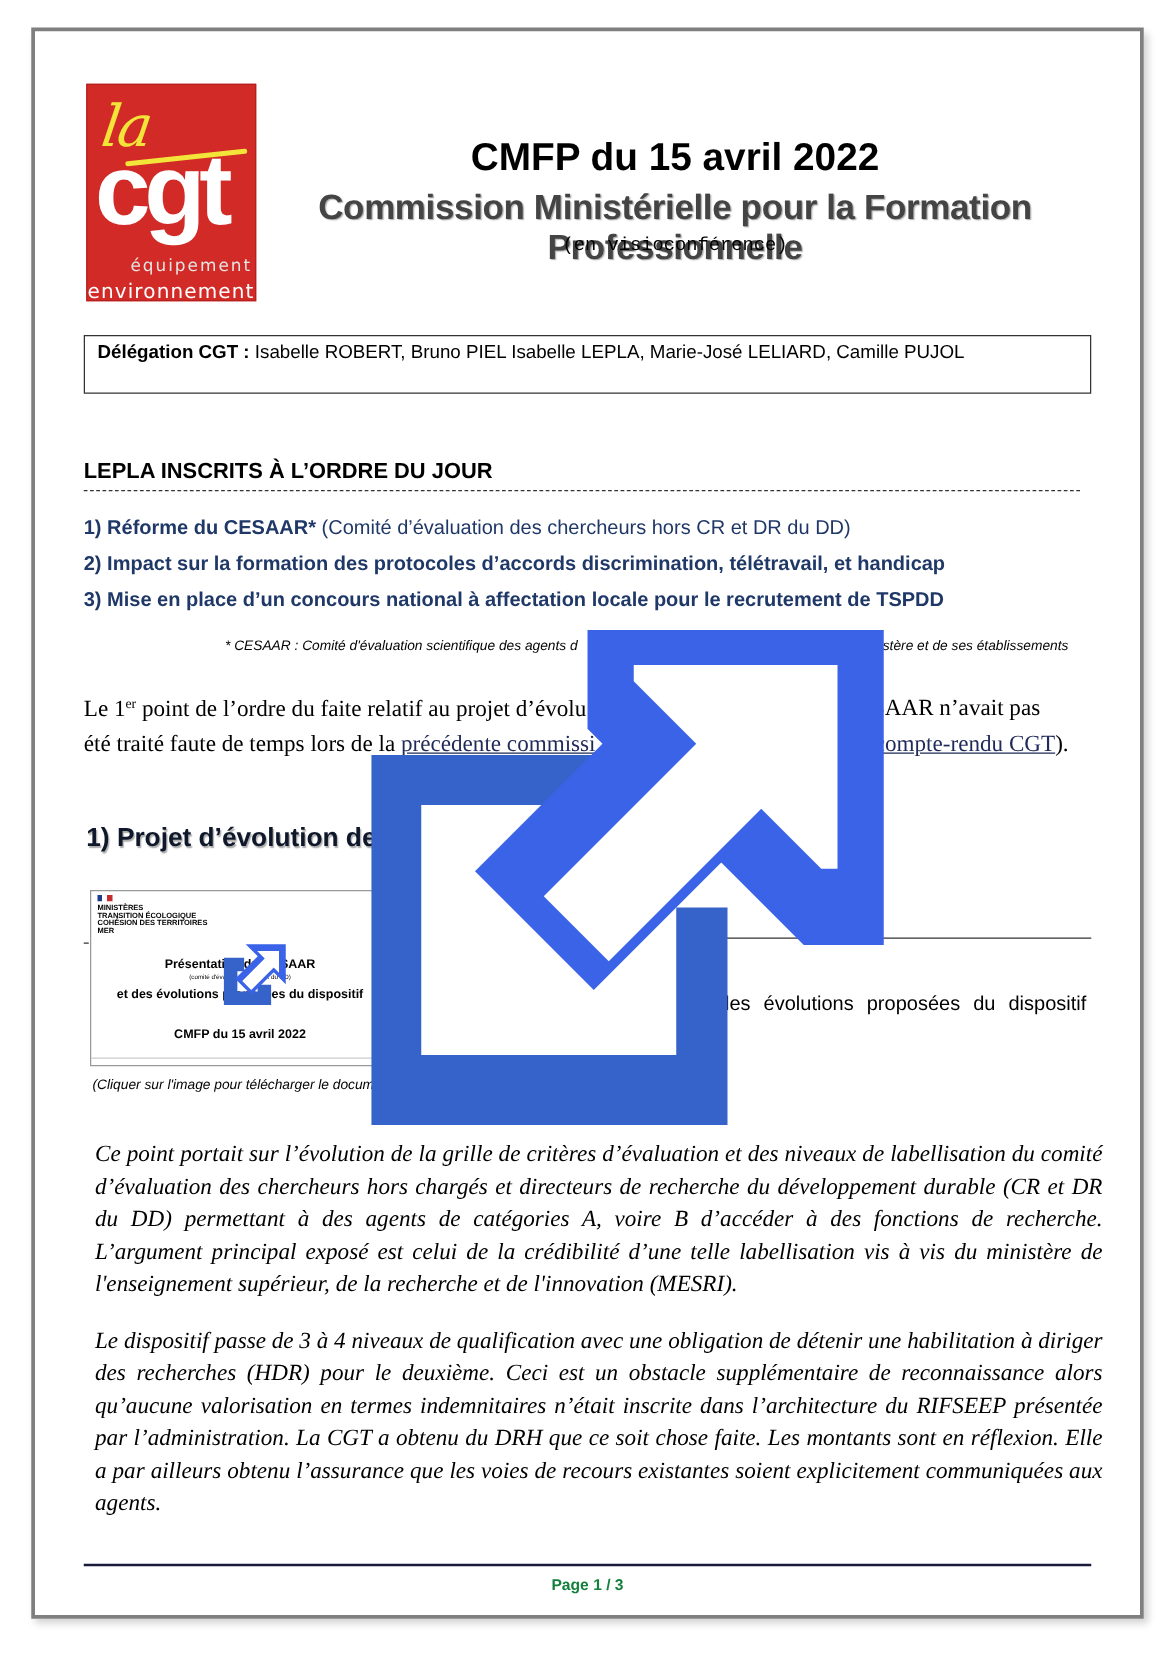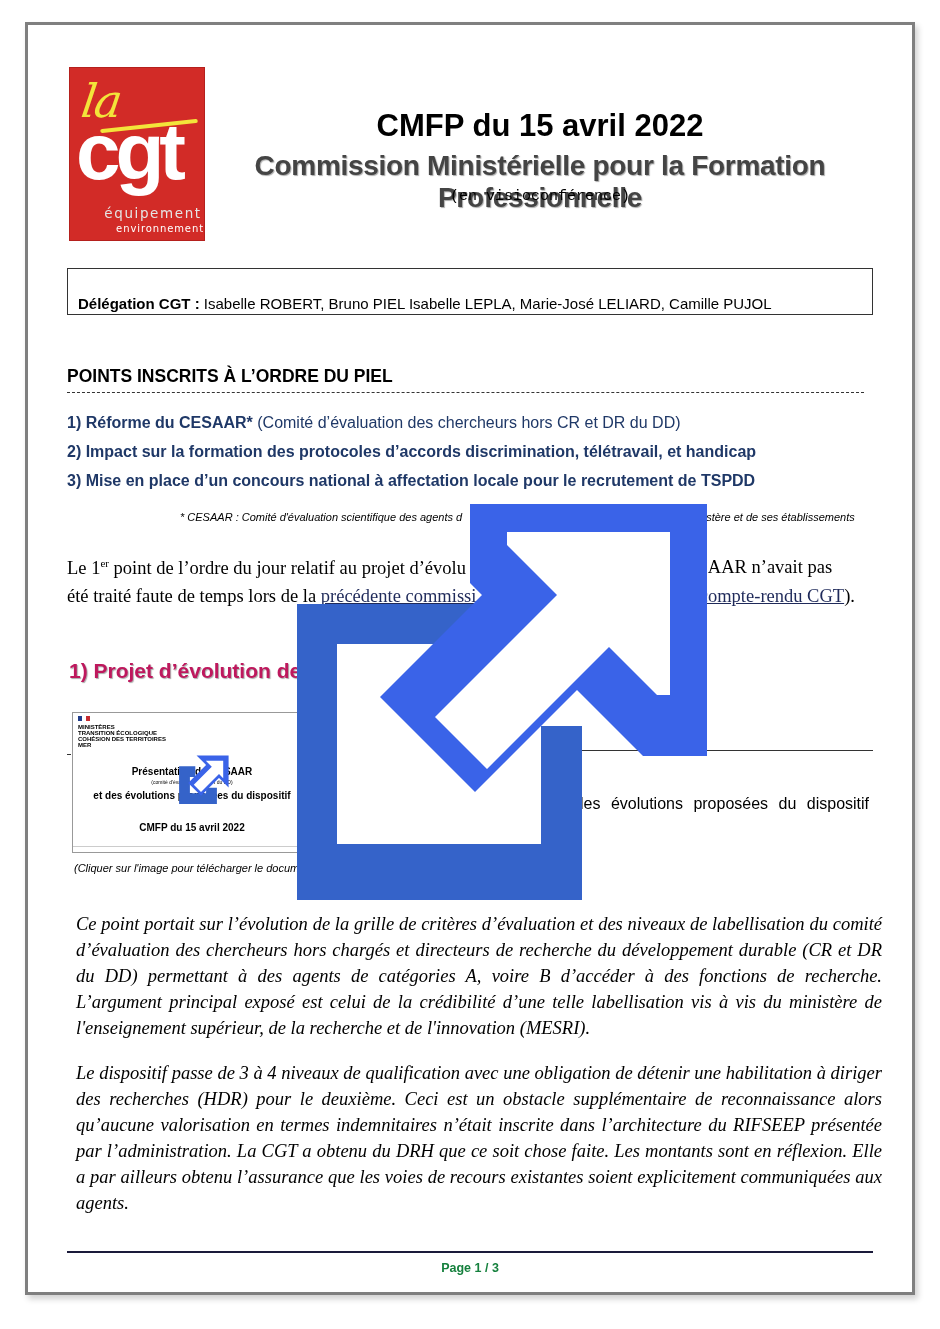--- a/index.html
+++ b/index.html
@@ -6,44 +6,44 @@
   body { width:940px; height:1329px; position:relative; overflow:hidden; font-family:"Liberation Sans", sans-serif; color:#000; }
   .page { position:absolute; left:25px; top:22px; width:890px; height:1273px; border:3px solid #7f7f7f; box-sizing:border-box; background:#fff; box-shadow:3px 4px 6px rgba(0,0,0,0.18); }
   .abs { position:absolute; }
 
   
   .logo { left:69px; top:67px; width:136px; height:174px; background:#d22b27; border:1px solid #b5201d; box-sizing:border-box; overflow:hidden; }
   .logo .la { position:absolute; left:12px; top:6px; font-family:"DejaVu Serif", serif; font-style:italic; font-size:46px; color:#f3e43a; letter-spacing:-2px; transform:skewX(-8deg); }
   .logo .swoosh { position:absolute; left:30px; top:56px; width:98px; height:4px; background:#f3e43a; border-radius:3px; transform:rotate(-6deg); }
   .logo .cgt { position:absolute; left:6px; top:44px; font-family:"Liberation Sans", sans-serif; font-weight:bold; font-size:80px; color:#fff; letter-spacing:-5px; line-height:1; }
   .logo .l1 { position:absolute; left:16px; width:100%; top:137px; text-align:center; font-family:"DejaVu Sans", sans-serif; font-size:13.5px; color:#e5e5e5; letter-spacing:1.6px; }
-  .logo .l2 { position:absolute; left:0; width:100%; top:155px; text-align:right; font-family:"DejaVu Sans", sans-serif; font-size:10px; color:#fff; letter-spacing:0.9px; }
+  .logo .l2 { position:absolute; left:0; width:100%; top:155px; text-align:left; font-family:"DejaVu Sans", sans-serif; font-size:16px; color:#fff; letter-spacing:0.9px; }
 
   .title { left:240px; top:108px; width:600px; text-align:center; font-weight:bold; font-size:31px; }
   .subtitle { left:220px; top:150px; width:640px; text-align:center; font-weight:bold; font-size:28px; color:#444; text-shadow:1px 1px 1px #aaa; letter-spacing:-0.3px; }
   .visio { left:240px; top:188px; width:600px; text-align:center; font-size:15px;font-family:Liberation Mono, monospace; }
 
-  .deleg { left:67px; top:268px; width:806px; height:47px; border:1px solid #333; box-sizing:border-box; padding:26px 0 0 10px; font-size:15px; }
+  .deleg { left:67px; top:268px; width:806px; height:47px; border:1px solid #333; box-sizing:border-box; padding:4px 0 0 10px; font-size:15px; }
   .deleg b { font-weight:bold; }
 
   .odj-title { left:67px; top:366px; font-weight:bold; font-size:17.5px; }
   .dash { left:67px; top:392px; width:797px; border-top:1px dashed #333; }
   .item { left:67px; font-size:16px; color:#1f3867; }
   .item b { font-weight:bold;text-align:right; }
   .item .norm { font-weight:normal; color:#1f3867; }
   .foot-note { left:180px; top:511px; font-size:11px; font-style:italic; }
 
   .serif { font-family:"Liberation Serif", serif; font-size:18.5px; }
   .p1a { left:67px; top:557px; }
   .p1b { left:67px; top:586px; }
   .u { text-decoration:underline; color:#1f2a5a; }
   .p1c { left:660px; top:557px; }
   .p1d { left:690px; top:586px; }
 
-  .h2 { left:69px; top:659px; font-weight:bold; font-size:21px; color:#be185d; text-shadow:1px 1px 1px #aaa; }
+  .h2 { left:69px; top:659px; font-weight:bold; font-size:21px; color:#0f172a; text-shadow:1px 1px 1px #aaa; }
 
   .thumb { left:72px; top:712px; width:240px; height:141px; border:1px solid #999; box-sizing:border-box; background:#fff; }
   .thumb .mtxt { position:absolute; left:5px; top:4px; font-size:6px; font-weight:bold; line-height:6px; }
   .thumb .flag { position:absolute; left:5px; top:3px; width:12px; height:5px; background:linear-gradient(90deg,#1f3c8a 33%,#fff 33%,#fff 66%,#c52b2f 66%); }
   .thumb .t1 { position:absolute; left:0; width:100%; top:53px; text-align:center; font-weight:bold; font-size:10px; }
   .thumb .t2 { position:absolute; left:0; width:100%; top:66px; text-align:center; font-size:5px; }
   .thumb .t3 { position:absolute; left:0; width:100%; top:77px; text-align:center; font-weight:bold; font-size:10px; }
   .thumb .t4 { position:absolute; left:0; width:100%; top:109px; text-align:center; font-weight:bold; font-size:10px; }
   .thumb .bar { position:absolute; left:0; width:100%; top:133px; border-top:1px solid #ccc; }
   .thumb-cap { left:74px; top:862px; font-size:11px; font-style:italic; }
@@ -74,29 +74,29 @@
 </div>
 
 <div class="abs title">CMFP du 15 avril 2022</div>
 <div class="abs subtitle">Commission Ministérielle pour la Formation Professionnelle</div>
 <div class="abs visio">(en visioconférence)</div>
 
 <div class="abs deleg">
   <b>Délégation CGT :</b><span> Isabelle ROBERT, Bruno PIEL Isabelle LEPLA, Marie-José LELIARD, Camille PUJOL</span>
 </div>
 
-<div class="abs odj-title">POINTS INSCRITS À L’ORDRE DU PIEL</div>
+<div class="abs odj-title">LEPLA INSCRITS À L’ORDRE DU JOUR</div>
 <div class="abs dash"></div>
 <div class="abs item" style="top:414px"><b>1) Réforme du CESAAR*</b><span class="norm"> (Comité d’évaluation des chercheurs hors CR et DR du DD)</span></div>
 <div class="abs item" style="top:443px"><b>2) Impact sur la formation des protocoles d’accords discrimination, télétravail, et handicap</b></div>
 <div class="abs item" style="top:472px"><b>3) Mise en place d’un concours national à affectation locale pour le recrutement de TSPDD</b></div>
 <div class="abs foot-note"><span>* CESAAR : Comité d'évaluation scientifique des agents d</span></div>
 <div class="abs foot-note" style="left:686px">ministère et de ses établissements</div>
 
-<div class="abs serif p1a"><span>Le 1</span><sup style="font-size:11px">er</sup><span> point de l’ordre du jour relatif au projet d’évolu</span></div>
+<div class="abs serif p1a"><span>Le 1</span><sup style="font-size:11px">er</sup><span> point de l’ordre du faite relatif au projet d’évolu</span></div>
 <div class="abs serif p1c">n CESAAR n’avait pas</div>
 <div class="abs serif p1b"><span>été traité faute de temps lors de la </span><span class="u">précédente commissi</span></div>
 <div class="abs serif p1d"><span class="u">: compte-rendu CGT</span><span>).</span></div>
 
 <div class="abs h2">1) Projet d’évolution de</div>
 
 <div class="abs thumb-dash"></div>
 <div class="abs thumb">
   <span class="flag"></span>
   <div class="mtxt" style="top:11px">

